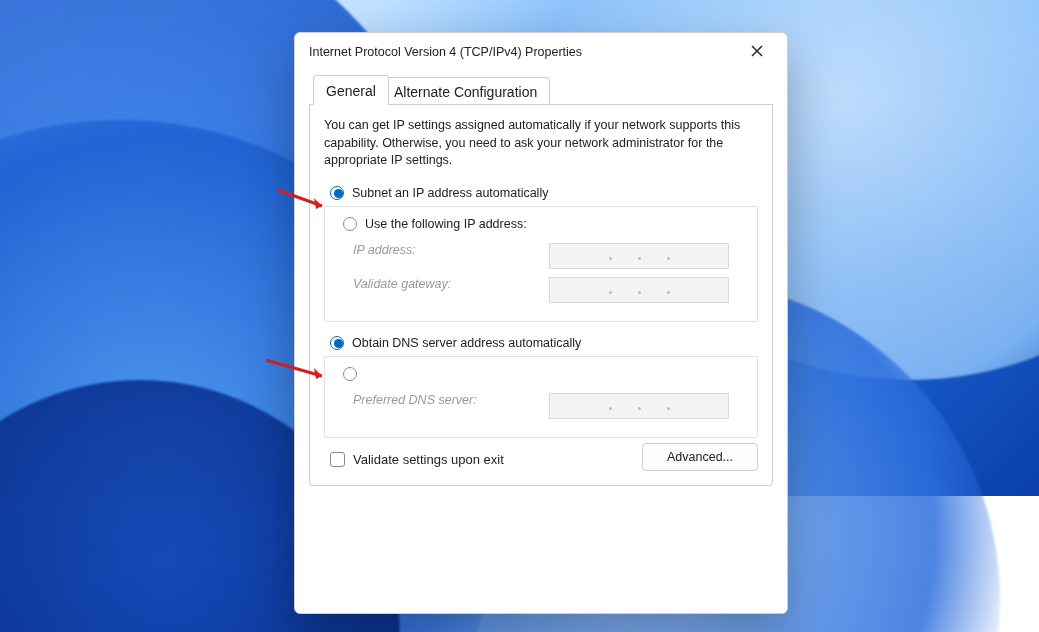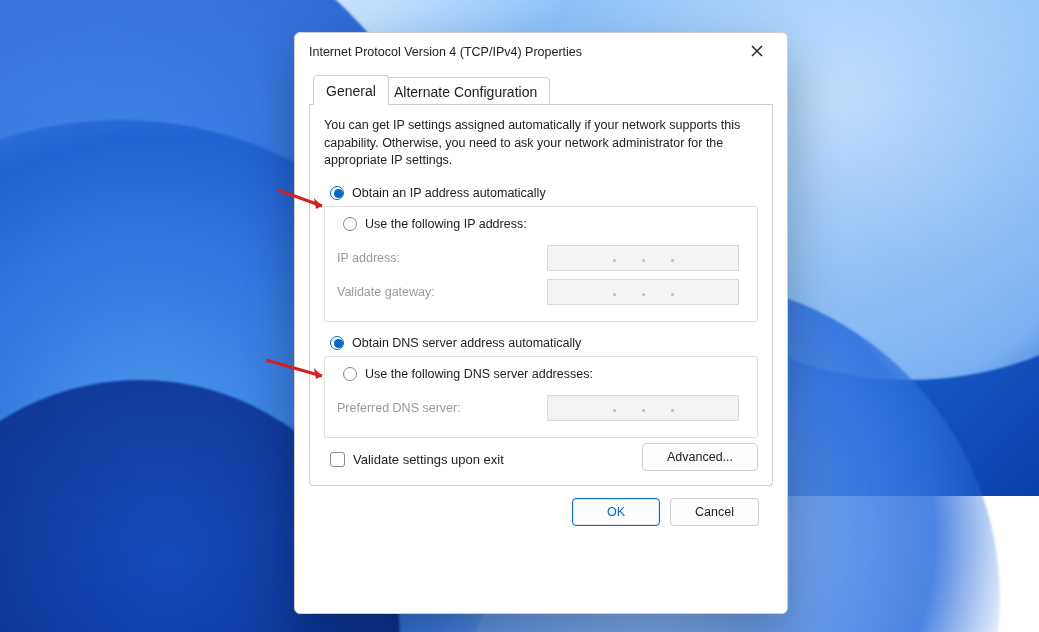--- a/index.html
+++ b/index.html
@@ -43,21 +43,21 @@
     .tab.active::after { content:""; position:absolute; left:0; right:0; bottom:-1px; height:2px; background:#fff; }
     .tabpage { border:1px solid #cfcfcf; border-top:none; padding:12px 14px 14px 14px; border-bottom-left-radius:4px; border-bottom-right-radius:4px; }
     .desc { font-size:12.5px; color:#222; line-height:1.4; margin-bottom:16px; }
     .radio-row { display:flex; align-items:center; gap:8px; margin-left:6px; margin-bottom:6px; }
     .radio-indicator { width:14px; height:14px; border:1.5px solid #0067c0; border-radius:50%; position:relative; background:#fff; }
     .radio-indicator.unchecked { border-color:#8a8a8a; }
     .radio-indicator.checked::after { content:""; position:absolute; left:2.5px; top:2.5px; width:9px; height:9px; background:#0067c0; border-radius:50%; }
     .radio-label { font-size:12.5px; }
     .fieldset { border:1px solid #e1e1e1; border-radius:2px; padding:12px 12px 10px 12px; margin:0 0 14px 0; }
     .fieldset .legend-row { margin:-22px 0 8px 2px; background:#fff; display:inline-flex; align-items:center; gap:8px; padding:0 4px; }
-    .form-row { display:flex; align-items:center; height:30px; margin:4px 0; }
+    .form-row { display:flex; height:30px; margin:4px 16px;font-style:italic; }
     .form-label { width:210px; color:#9a9a9a; font-size:12.5px; }
     .ip-input { width:192px; height:26px; border:1px solid #d9d9d9; background:#f3f3f3; display:flex; align-items:center; justify-content:center; gap:26px; }
     .ip-dot { width:3px; height:3px; background:#bdbdbd; border-radius:50%; margin-top:6px; }
     .validate-row { display:flex; align-items:center; gap:8px; margin:8px 0 0 6px; }
     .checkbox { width:15px; height:15px; border:1px solid #8a8a8a; border-radius:3px; background:#fff; }
     .advanced-row { display:flex; justify-content:flex-end; margin-top:-24px; }
     .btn { height:28px; min-width:88px; border:1px solid #cfcfcf; border-radius:4px; background:#fdfdfd; font-size:12.5px; padding:0 24px; display:flex; align-items:center; justify-content:center; }
     .btn.primary { border-color:#0a63c9; color:#0a63c9; box-shadow:0 0 0 1px rgba(10,99,201,.1) inset; }
     .footer { display:flex; justify-content:flex-end; gap:10px; padding:12px 14px 0 14px; }
     .arrow { position:absolute; pointer-events:none; }
@@ -97,21 +97,21 @@
         <div class="tab tab2">
           <span>Alternate Configuration</span>
         </div>
       </div>
 
       <div class="tabpage">
         <p class="desc">You can get IP settings assigned automatically if your network supports this capability. Otherwise, you need to ask your network administrator for the appropriate IP settings.</p>
 
         <div class="radio-row">
           <span class="radio-indicator checked"></span>
-          <span class="radio-label">Obtain an IP address automatically</span>
+          <span class="radio-label">Subnet an IP address automatically</span>
         </div>
 
         <div class="fieldset">
           <div class="legend-row">
             <span class="radio-indicator unchecked"></span>
             <span class="radio-label">Use the following IP address:</span>
           </div>
           <div class="form-row">
             <div class="form-label">IP address:</div>
             <div class="ip-input" title="">
@@ -131,21 +131,20 @@
         </div>
 
         <div class="radio-row">
           <span class="radio-indicator checked"></span>
           <span class="radio-label">Obtain DNS server address automatically</span>
         </div>
 
         <div class="fieldset">
           <div class="legend-row">
             <span class="radio-indicator unchecked"></span>
-            <span class="radio-label">Use the following DNS server addresses:</span>
           </div>
           <div class="form-row">
             <div class="form-label">Preferred DNS server:</div>
             <div class="ip-input" title="">
               <span class="ip-dot"></span>
               <span class="ip-dot"></span>
               <span class="ip-dot"></span>
             </div>
           </div>
         </div>
@@ -154,28 +153,20 @@
           <span class="checkbox"></span>
           <span>Validate settings upon exit</span>
         </div>
         <div class="advanced-row">
           <div class="btn">
             <span>Advanced...</span>
           </div>
         </div>
       </div>
 
-      <div class="footer">
-        <div class="btn primary">
-          <span>OK</span>
-        </div>
-        <div class="btn">
-          <span>Cancel</span>
-        </div>
-      </div>
     </div>
   </div>
 
   <div class="arrow" style="left:276px; top:186px;">
     <svg width="64" height="28" viewBox="0 0 64 28">
       <line x1="2" y1="4" x2="46" y2="20"></line>
       <polygon points="46,20 38,12 40,23"></polygon>
     </svg>
   </div>
   <div class="arrow" style="left:264px; top:356px;">

